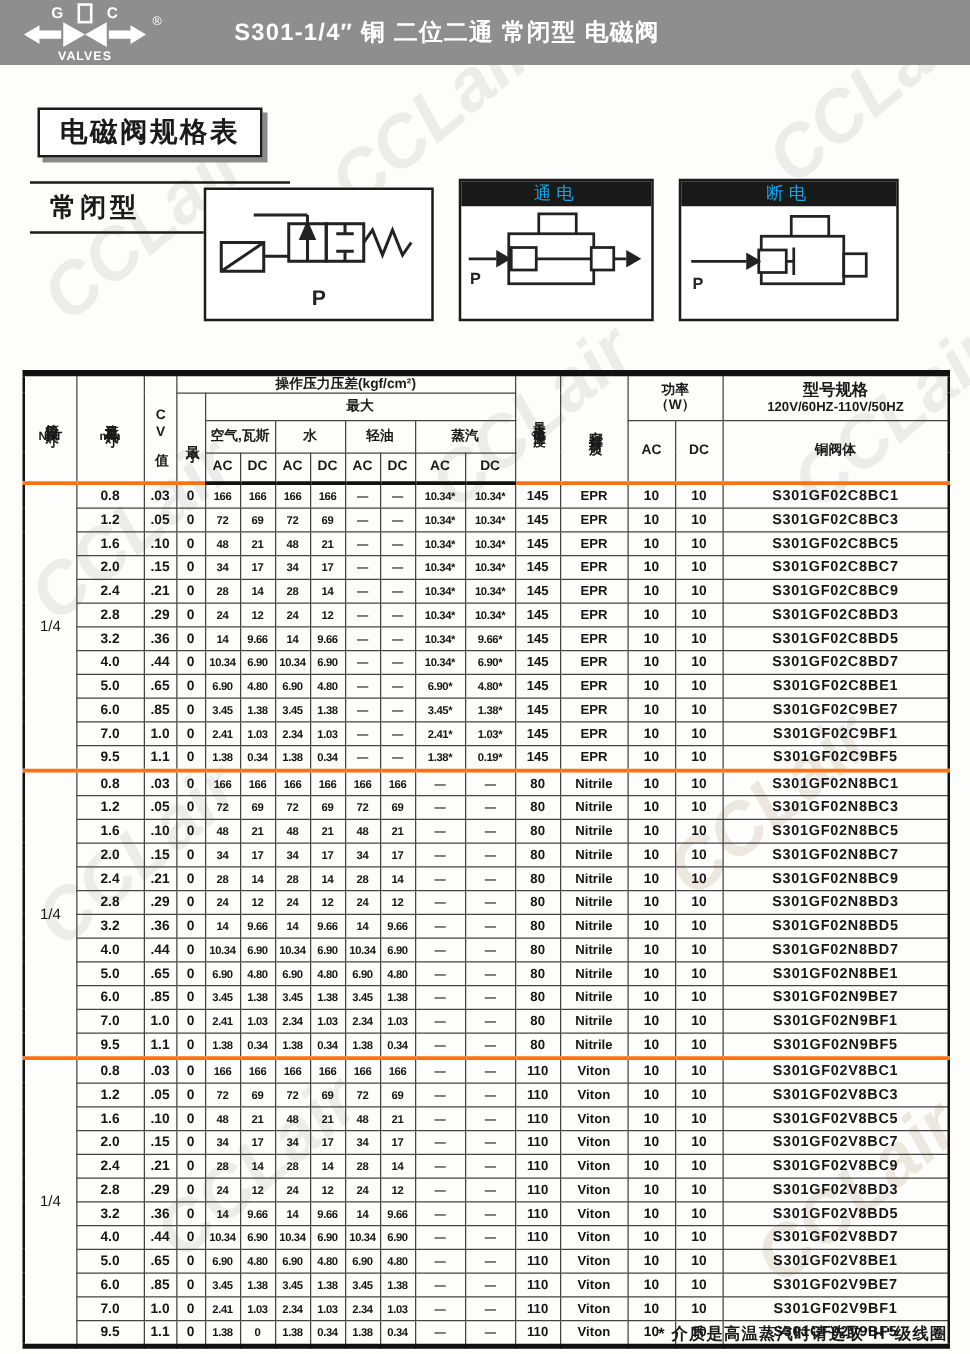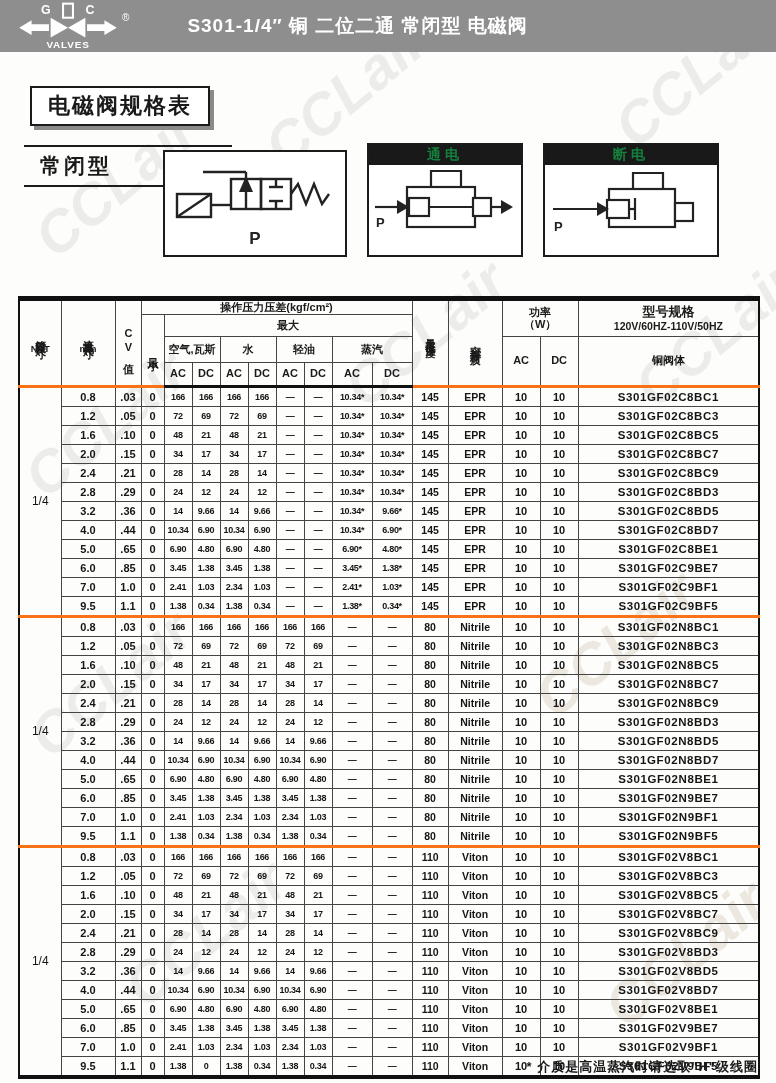--- a/index.html
+++ b/index.html
@@ -36,23 +36,23 @@
     position:absolute;left:24px;top:145px;width:192px;z-index:2;
     border-top:2px solid #1b1b1b;border-bottom:2px solid #1b1b1b;
     padding:5px 0 5px 16px;font-size:21px;font-weight:bold;letter-spacing:3px;
   }
   
   .diag{position:absolute;z-index:2;background:#fff;border:2px solid #1b1b1b;}
   .diag-valve{left:163px;top:150px;width:180px;height:103px;}
   .diag-on{left:367px;top:143px;width:152px;height:110px;}
   .diag-off{left:543px;top:143px;width:172px;height:110px;}
   .diag-titlebar{
-    height:20px;background:#191919;color:#15803d;
+    height:20px;background:#191919;color:#0ea5e9;
     display:flex;align-items:center;justify-content:center;
-    font-size:14px;font-weight:bold;letter-spacing:4px;
+    font-size:14px;font-weight:normal;letter-spacing:4px;
   }
   .diag svg{display:block;}
   
   .spec-table{
     position:absolute;left:18px;top:296px;z-index:1;
     border-collapse:collapse;table-layout:fixed;width:740px;
     background:transparent;
   }
   .spec-table th,.spec-table td{
     border:1px solid #444;text-align:center;vertical-align:middle;
@@ -455,21 +455,21 @@
         <td class="c-dim">9.5</td>
         <td class="c-dim">1.1</td>
         <td class="c-dim">0</td>
         <td class="c-press">1.38</td>
         <td class="c-press">0.34</td>
         <td class="c-press">1.38</td>
         <td class="c-press">0.34</td>
         <td class="c-press">—</td>
         <td class="c-press">—</td>
         <td class="c-press">1.38*</td>
-        <td class="c-press">0.34*</td>
+        <td class="c-press">0.19*</td>
         <td class="c-temp">145</td>
         <td class="c-seal">EPR</td>
         <td class="c-pow">10</td>
         <td class="c-pow">10</td>
         <td class="c-model">S301GF02C9BF5</td>
       </tr>
       <tr class="group-start">
         <td rowspan="12" class="npt-cell">1/4</td>
         <td class="c-dim">0.8</td>
         <td class="c-dim">.03</td>

